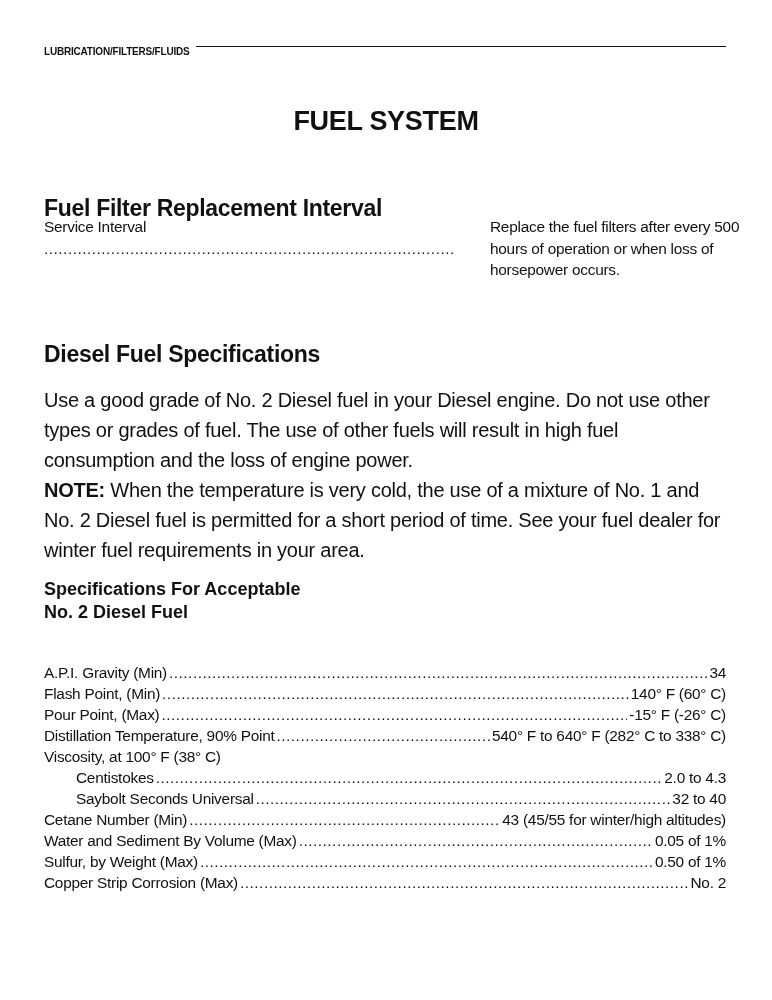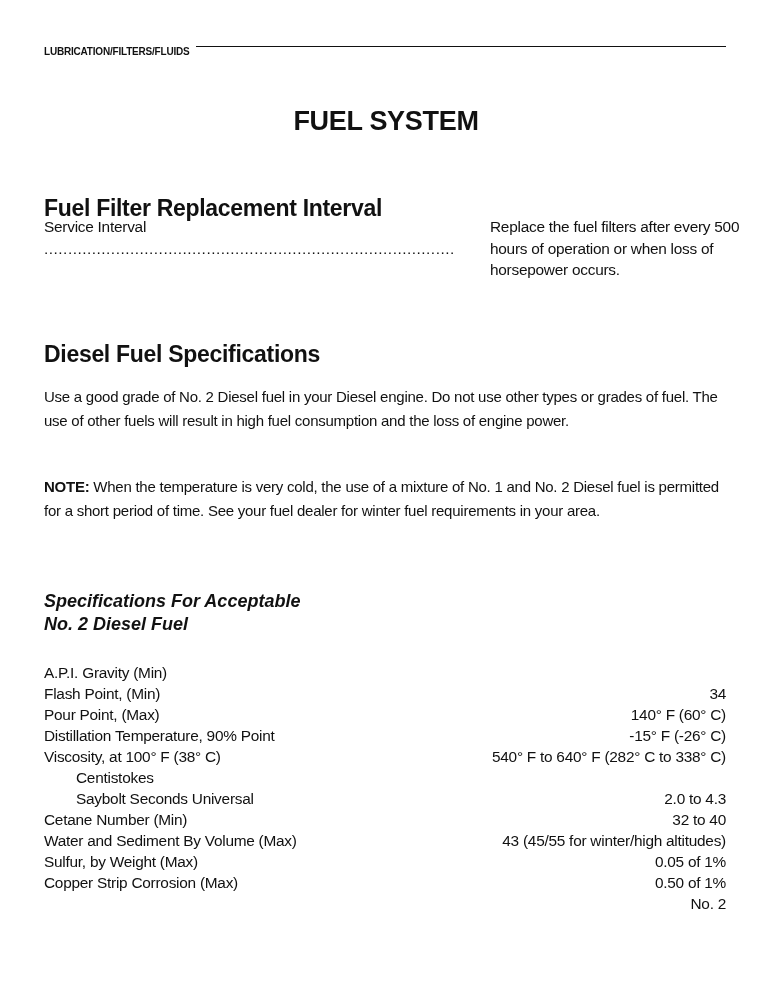--- a/index.html
+++ b/index.html
@@ -22,32 +22,32 @@
   }
   .h2 {
     position: absolute; left: 44px; font-weight: bold; font-size: 23px; letter-spacing: -0.3px;
   }
   .h3 {
     position: absolute; left: 44px; font-weight: bold; font-size: 18px; line-height: 23px;
   }
 
   .body-text {
     position: absolute; left: 44px; width: 684px;
-    font-size: 15px; line-height: 24px; letter-spacing: -0.25px;
+    font-size: 20px; line-height: 30px; letter-spacing: -0.25px;
   }
   .body-text b { font-weight: bold; }
 
   .service-row { position: absolute; left: 44px; top: 216px; width: 684px; font-size: 15.4px; line-height: 21.5px; letter-spacing: -0.25px; }
   .service-row .label-wrap { position: absolute; left: 0; top: 0; width: 410px; display: flex; overflow: hidden; white-space: nowrap; flex-direction: column; }
   .service-row .dots { flex: 1; overflow: hidden; white-space: nowrap; }
   .service-row .dots::after { content: "......................................................................................................................................"; letter-spacing: 0.5px; }
   .service-row .value { position: absolute; left: 410px; top: 0; width: 275px; margin-left: 36px; }
 
   .specs { position: absolute; left: 44px; top: 662px; width: 682px; font-size: 15.4px; letter-spacing: -0.25px; }
-  .spec-row { display: flex; height: 21px; line-height: 21px; white-space: nowrap; flex-direction: column; }
+  .spec-row { display: flex; height: 21px; line-height: 21px; white-space: nowrap; }
   .spec-row.indent { padding-left: 32px; }
   .spec-row .dots { flex: 1; overflow: hidden; margin: 0 2px; }
   .spec-row .dots::after { content: "..............................................................................................................................................................................................................................................."; letter-spacing: 0.5px; }
   .spec-row .value { text-align: right; }
 </style>
 </head>
 <body>
 
 <div class="page">
 
@@ -67,21 +67,21 @@
     </div>
     <div class="value">Replace the fuel filters after every 500 hours of operation or when loss of horsepower occurs.</div>
   </div>
 
   <div class="h2" style="top:326px;margin-top:15px;">Diesel Fuel Specifications</div>
 
   <div class="body-text" style="top:385px;">Use a good grade of No. 2 Diesel fuel in your Diesel engine. Do not use other types or grades of fuel. The use of other fuels will result in high fuel consumption and the loss of engine power.</div>
 
   <div class="body-text" style="top:475px;"><b>NOTE:</b><span> When the temperature is very cold, the use of a mixture of No. 1 and No. 2 Diesel fuel is permitted for a short period of time. See your fuel dealer for winter fuel requirements in your area.</span></div>
 
-  <div class="h3" style="top:590px;font-style:italic;">
+  <div class="h3" style="top:578px;">
     <div>Specifications For Acceptable</div>
     <div>No. 2 Diesel Fuel</div>
   </div>
 
   <div class="specs">
     <div class="spec-row">
         <span>A.P.I. Gravity (Min)</span>
         <span class="dots"></span>
         <span class="value">34</span>
       </div>

